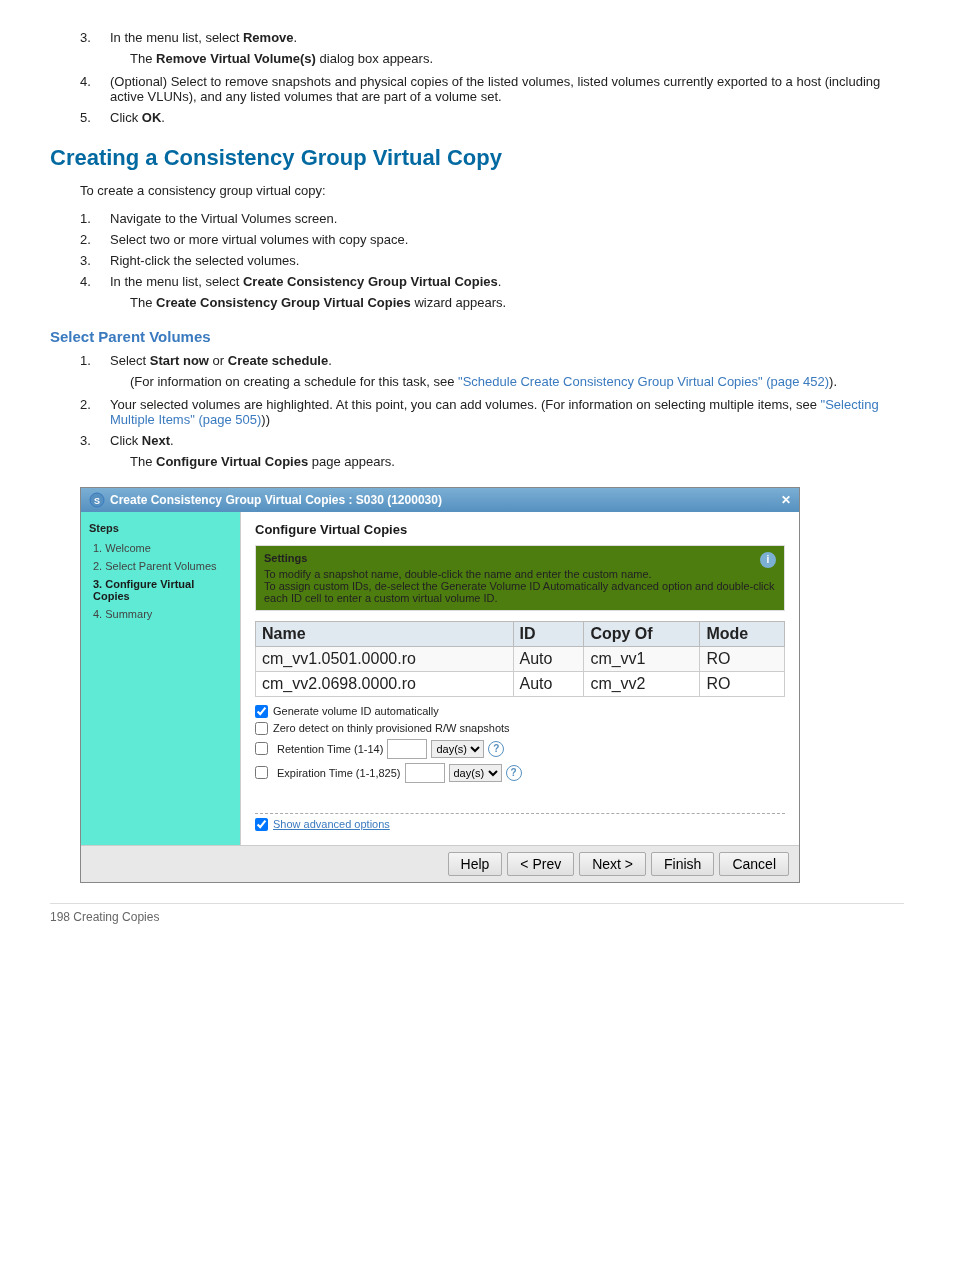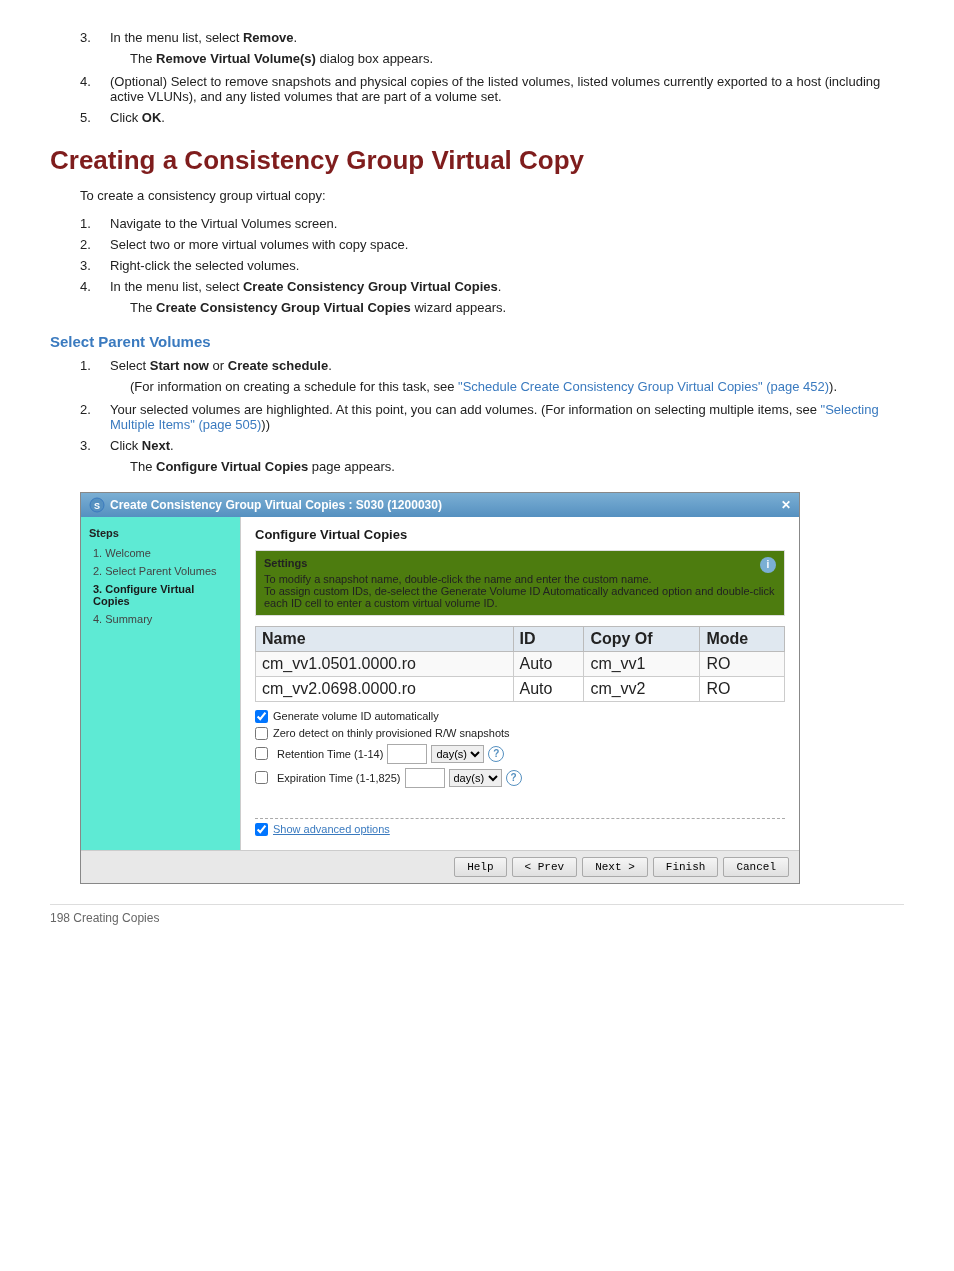--- a/index.html
+++ b/index.html
@@ -17,22 +17,22 @@
       align-items: flex-start;
       margin-bottom: 8px;
     }
     .step-num {
       min-width: 30px;
       font-size: 13px;
     }
     .step-content { flex: 1; }
     .bold { font-weight: bold; }
     .section-heading {
-      color: #7f1d1d;
-      font-size: 26px;
+      color: #0369a1;
+      font-size: 22px;
       font-weight: bold;
       margin-bottom: 10px;
       margin-top: 10px;
     }
     .sub-heading {
       color: #3a7abf;
       font-size: 15px;
       font-weight: bold;
       margin-top: 18px;
       margin-bottom: 8px;
@@ -209,24 +209,23 @@
       border-top: 1px solid #ccc;
       padding: 6px 10px;
       display: flex;
       justify-content: flex-end;
       gap: 5px;
     }
     .wizard-btn {
       background: linear-gradient(to bottom, #f5f5f5, #e0e0e0);
       border: 1px solid #aaa;
       padding: 3px 12px;
-      font-size: 11px;
+      font-size: 14px;
       cursor: pointer;
       border-radius: 2px;
-      font-family: Liberation Mono, monospace;
     }
     .page-footer {
       margin-top: 20px;
       font-size: 12px;
       color: #666;
       border-top: 1px solid #ddd;
       padding-top: 6px;
     }
     .separator-dots {
       border: none;

